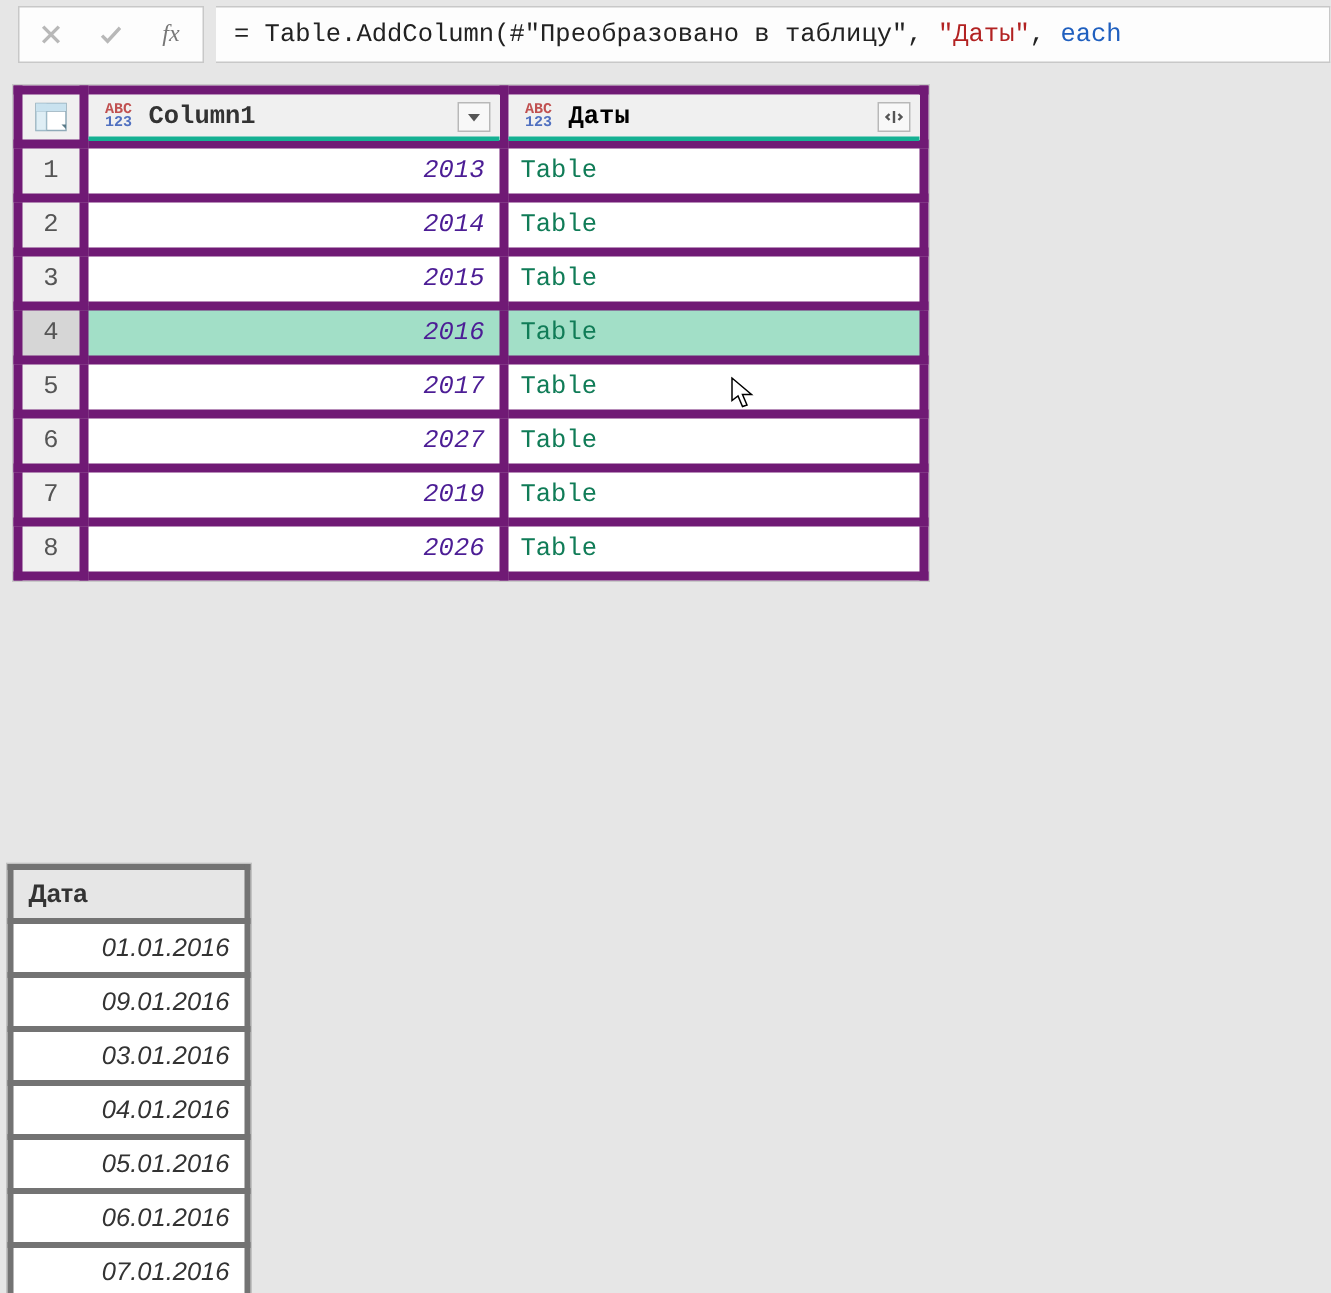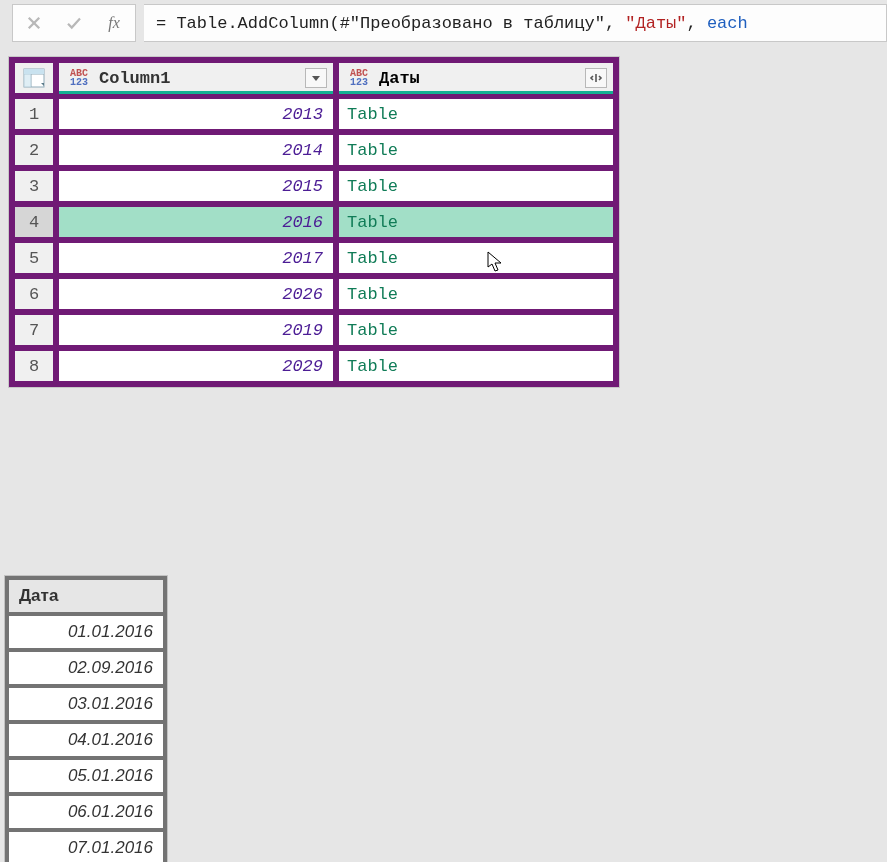--- a/index.html
+++ b/index.html
@@ -300,51 +300,51 @@
           <td class="cell-num">2016</td>
           <td class="cell-link">Table</td>
         </tr>
         <tr>
           <td class="rowhdr">5</td>
           <td class="cell-num">2017</td>
           <td class="cell-link">Table</td>
         </tr>
         <tr>
           <td class="rowhdr">6</td>
-          <td class="cell-num">2026</td>
+          <td class="cell-num">2027</td>
           <td class="cell-link">Table</td>
         </tr>
         <tr>
           <td class="rowhdr">7</td>
           <td class="cell-num">2019</td>
           <td class="cell-link">Table</td>
         </tr>
         <tr>
           <td class="rowhdr">8</td>
-          <td class="cell-num">2029</td>
+          <td class="cell-num">2026</td>
           <td class="cell-link">Table</td>
         </tr>
       </tbody>
   </table>
 </div>
 
 
 <div class="preview-wrap">
   <table class="preview">
     <thead>
       <tr>
           <th>Дата</th>
         </tr>
     </thead>
     <tbody id="preview-body">
         <tr>
           <td>01.01.2016</td>
         </tr>
         <tr>
-          <td>02.09.2016</td>
+          <td>09.01.2016</td>
         </tr>
         <tr>
           <td>03.01.2016</td>
         </tr>
         <tr>
           <td>04.01.2016</td>
         </tr>
         <tr>
           <td>05.01.2016</td>
         </tr>

